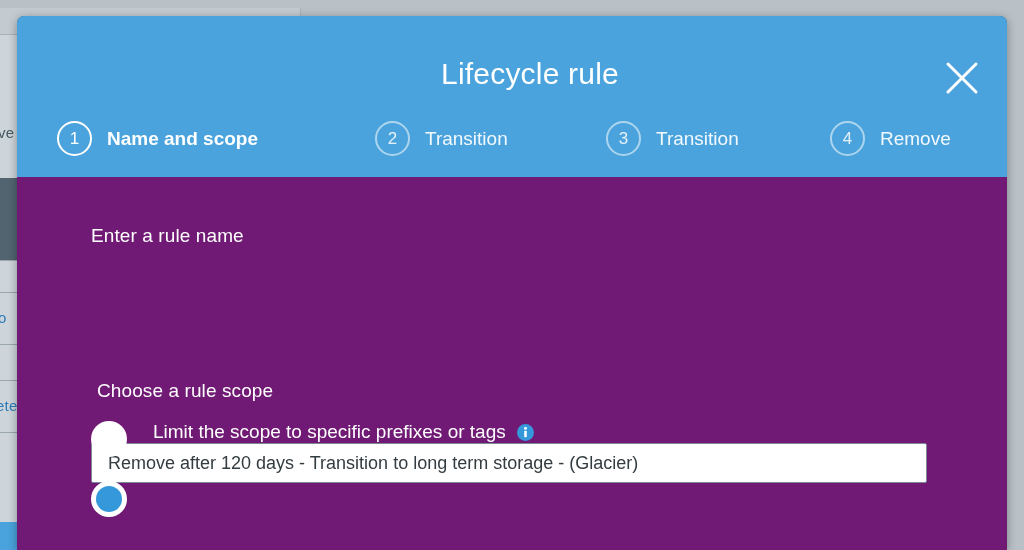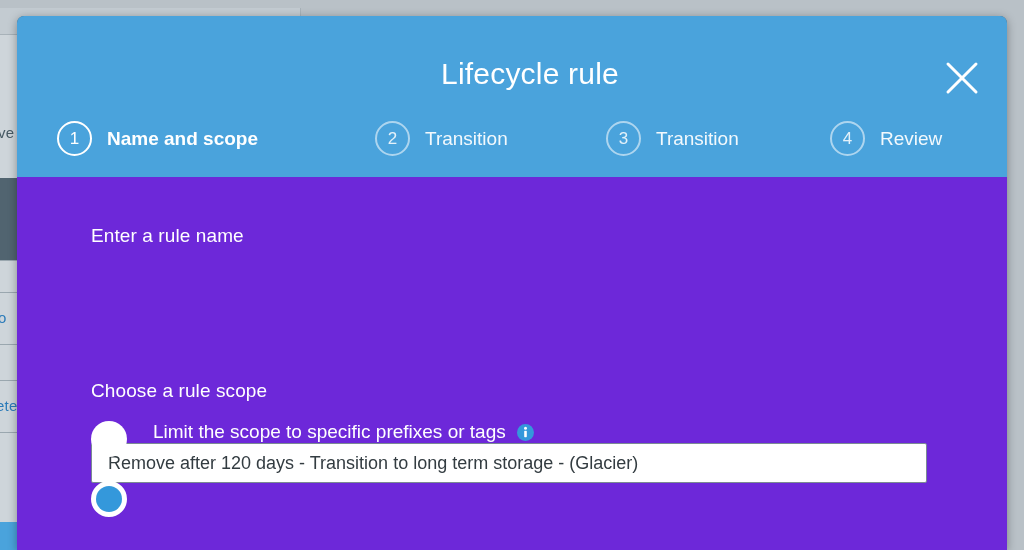--- a/index.html
+++ b/index.html
@@ -165,34 +165,34 @@
   .step.active .step-label {
     color: #ffffff;
     font-weight: bold;
     text-align: right;
   }
 
   
   .modal-body {
     position: relative;
     height: 373px;
-    background: #6d28d9;
+    background: #701a75;
     padding: 0;
   }
 
   .field-label {
     position: absolute;
     left: 74px;
     color: #ffffff;
     font-size: 19px;
     font-weight: 400;
     letter-spacing: .1px;
   }
   #label-rule-name { top: 48px; }
-  #label-rule-scope { top: 203px; }
+  #label-rule-scope { top: 203px; margin-left: 6px; }
 
   .rule-name-input {
     position: absolute;
     left: 74px;
     top: 266px;
     width: 836px;
     height: 40px;
     box-sizing: border-box;
     background: #ffffff;
     border: 1px solid #7b8a93;
@@ -305,21 +305,21 @@
         <div class="step-label">Transition</div>
       </div>
 
       <div class="step step-3">
         <div class="step-badge">3</div>
         <div class="step-label">Transition</div>
       </div>
 
       <div class="step step-4">
         <div class="step-badge">4</div>
-        <div class="step-label">Review</div>
+        <div class="step-label">Remove</div>
       </div>
 
     </div>
   </div>
 
   <div class="modal-body">
 
     <div id="label-rule-name" class="field-label">Enter a rule name</div>
 
     <input class="rule-name-input" type="text" value="Remove after 120 days - Transition to long term storage - (Glacier)" style="">

